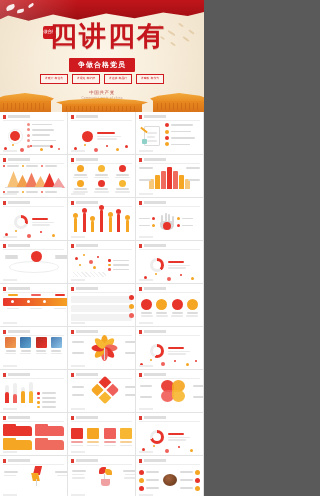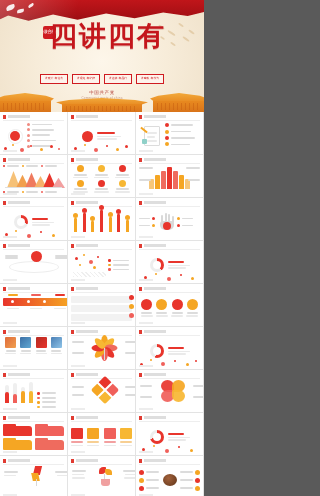--- a/index.html
+++ b/index.html
@@ -162,20 +162,21 @@
       <i class="sp" style="left:13px;top:10px;width:9px;height:2px;"></i>
       <i class="sp" style="left:24px;top:2px;width:6px;height:2px;"></i>
       <i class="sp" style="left:28px;top:16px;width:8px;height:2px;"></i>
       <i class="sp" style="left:16px;top:21px;width:6px;height:2px;"></i>
       <i class="sp" style="left:34px;top:9px;width:7px;height:2px;"></i>
       <i class="sp" style="left:6px;top:15px;width:5px;height:2px;"></i>
     </div>
 
     <div class="seal">做合格</div>
     <div class="maintitle">四讲四有</div>
+    <div class="subbanner">争做合格党员</div>
 
     <div class="hero-btns">
       <div class="hb">
         <span>讲政治</span>
         <span>有信念</span>
       </div>
       <div class="hb">
         <span>讲规矩</span>
         <span>有纪律</span>
       </div>

